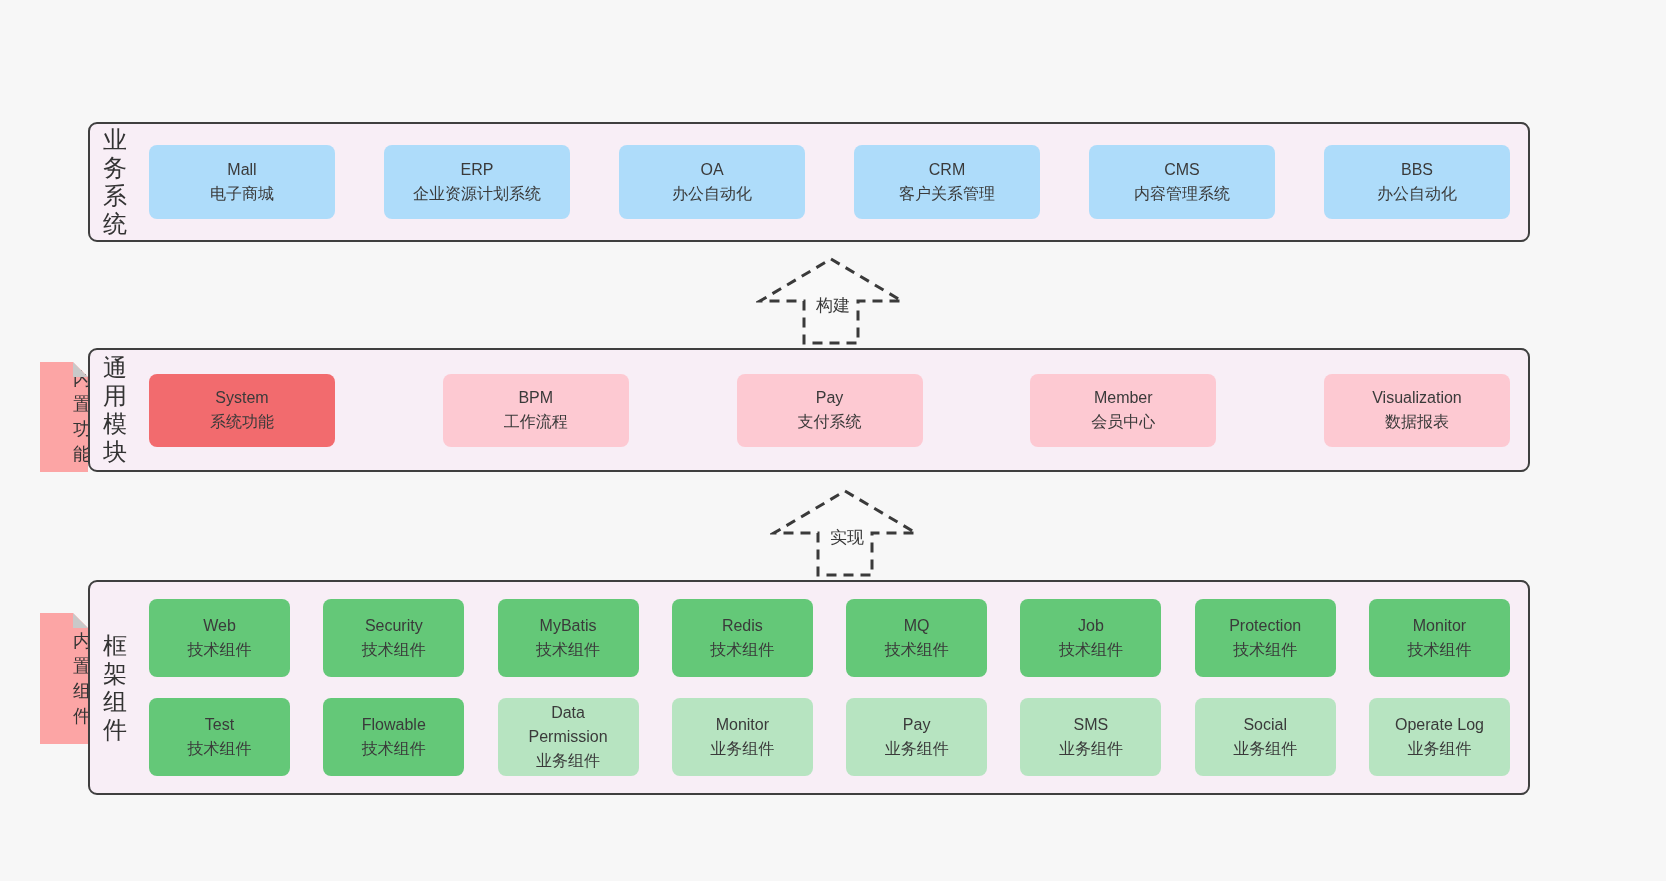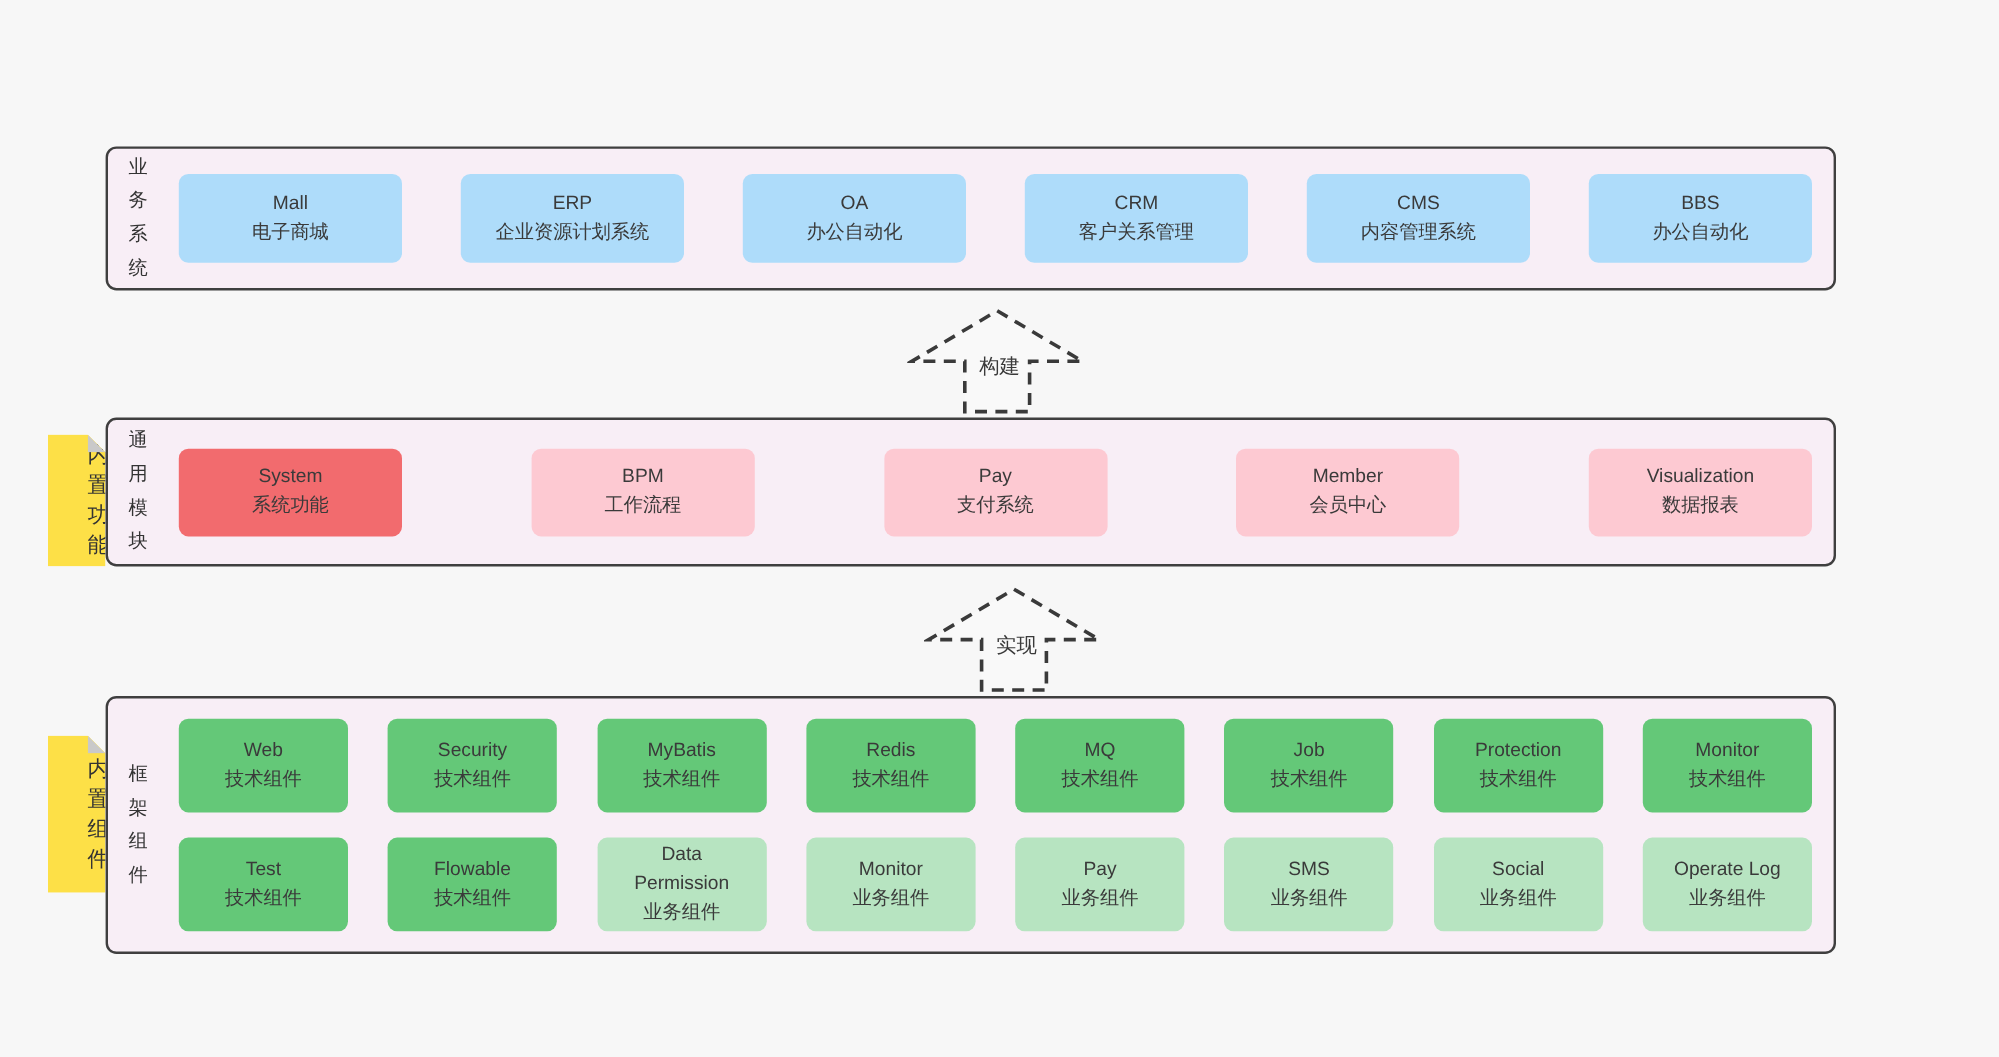--- a/index.html
+++ b/index.html
@@ -11,21 +11,21 @@
     color:#3b3b3b;
     overflow:hidden;
   }
   .canvas { position:absolute; inset:0; }
 
   
   .note {
     position:absolute;
     left:40px;
     width:48px;
-    background:#fde047;
+    background:#fca5a5;
     clip-path:polygon(0 0, calc(100% - 15px) 0, 100% 15px, 100% 100%, 0 100%);
     display:flex; align-items:center; justify-content:center;
     z-index:1;
     padding-left:36px;
   }
   .note .fold {
     position:absolute; top:0; right:0;
     width:15px; height:15px;
     background:#c9c9c9;
     clip-path:polygon(0 0, 100% 100%, 0 100%);
@@ -52,21 +52,21 @@
     align-items:center;
     z-index:2;
   }
   .layer-top { top:122px; height:120px; }
   .layer-mid { top:348px; height:124px; }
   .layer-bottom { top:580px; height:215px; }
 
   .vlabel {
     width:24px;
     margin-left:13px;
-    font-size:16px; line-height:28px;
+    font-size:24px; line-height:28px;
     color:#333;
     word-break:break-all;
     text-align:center;
     flex:none;
   }
 
   .boxcol { flex:1; display:flex; flex-direction:column; gap:21px; }
   .boxrow {
     flex:1;
     display:flex;

